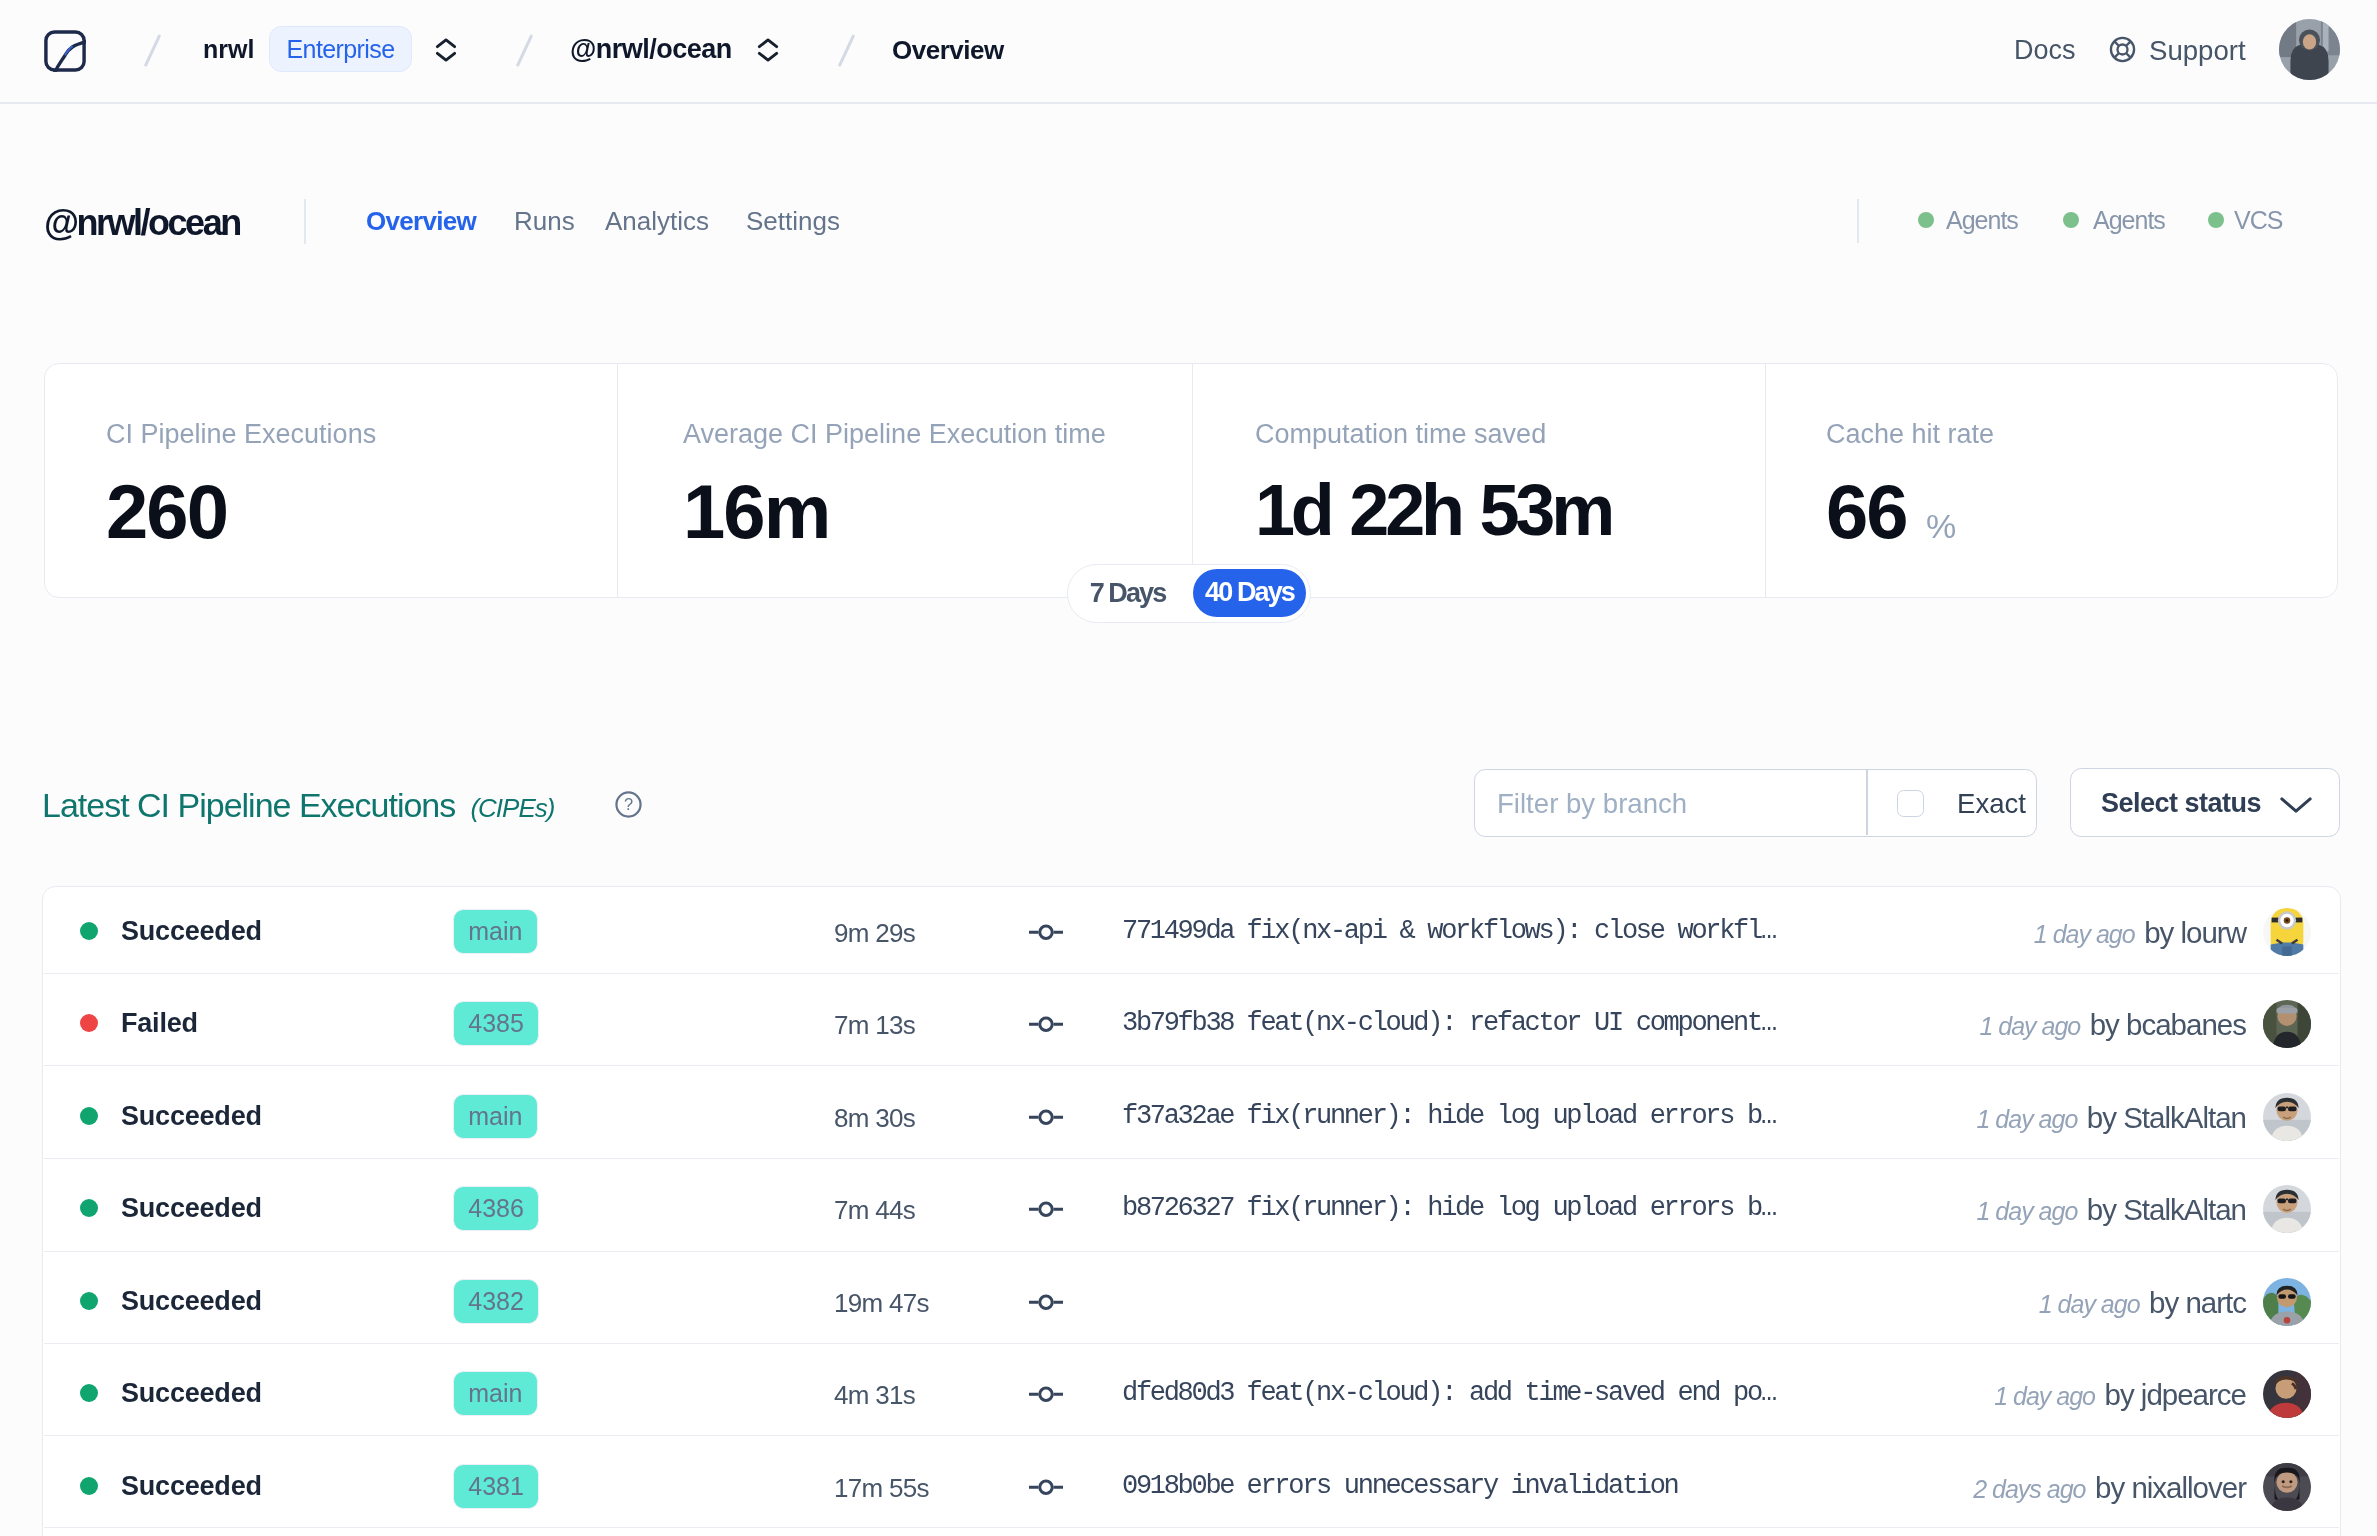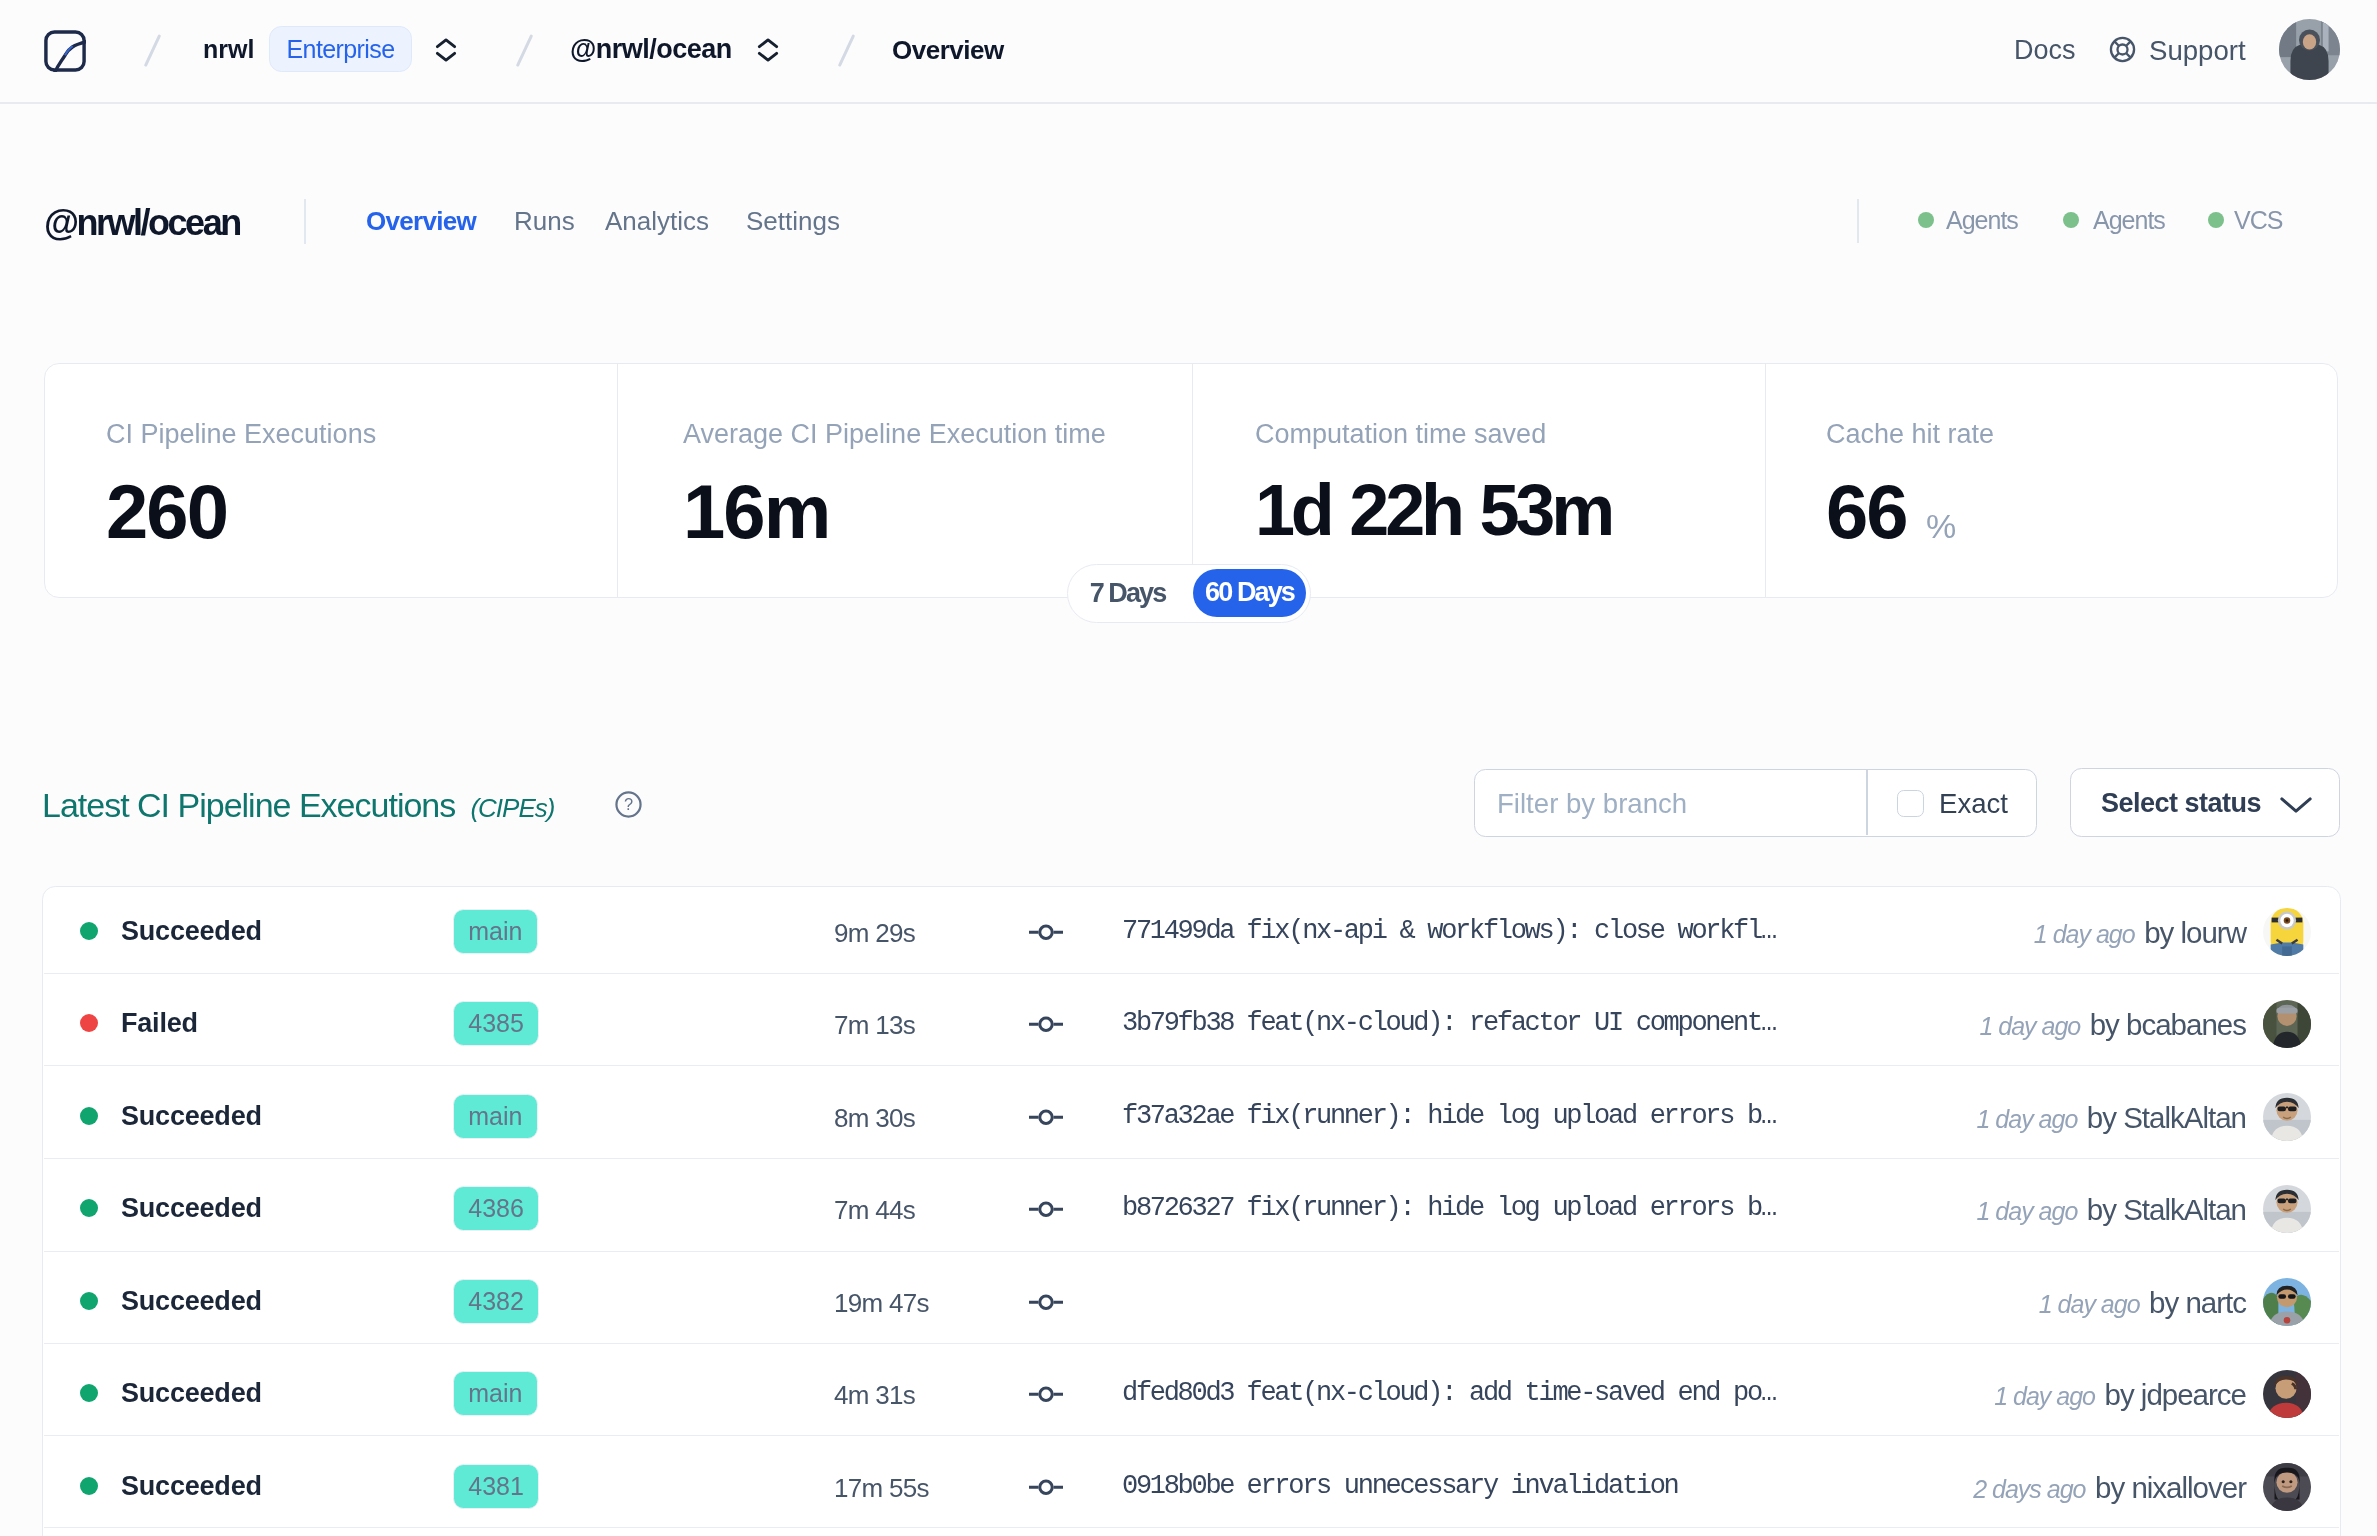--- a/index.html
+++ b/index.html
@@ -29,21 +29,21 @@
 .pill7 { width:119px; text-align:center; font-size:27px; font-weight:700; color:#475569; letter-spacing:-1.9px; }
 .pill30 { position:absolute; left:125px; top:3.8px; width:113px; height:48px; background:#2563eb; border-radius:24px; color:#fff; font-size:27px; font-weight:700; letter-spacing:-1.9px; display:flex; align-items:center; justify-content:center; }
 
 
 .sechead { position:absolute; left:42px; top:786px; font-size:34px; font-weight:400; letter-spacing:-1px; color:#0f766e; white-space:nowrap; }
 .cipes { font-size:26px; font-style:italic; letter-spacing:-1px; margin-left:6.7px; }
 .filterbox { position:absolute; left:1474px; top:769px; width:563px; height:68px; background:#fff; border:1.9px solid #cdd5e1; border-radius:11.4px; }
 .fdiv { position:absolute; left:391px; top:0px; width:1.9px; height:65px; background:#cdd5e1; }
 .fplace { position:absolute; left:22px; top:18px; font-size:27.6px; color:#9fb0c5; }
 .fcheck { position:absolute; left:422px; top:20px; width:27px; height:27px; border:1.9px solid #cbd5e1; border-radius:6.7px; background:#fff; }
-.fexact { position:absolute; left:464px; top:18px; font-size:27.6px; color:#334155; }
+.fexact { position:absolute; left:482px; top:18px; font-size:27.6px; color:#334155; }
 .selbtn { position:absolute; left:2070px; top:768px; width:270px; height:69px; background:#fff; border:1.9px solid #cdd5e1; border-radius:11.4px; }
 .seltxt { position:absolute; left:30px; top:19px; font-size:27px; font-weight:700; letter-spacing:-0.5px; color:#2f3e54; }
 
 
 .tcard { position:absolute; left:42px; top:886px; width:2299px; height:664px; background:#fff; border:1.9px solid #e7ebf1; border-radius:13.3px 13.3px 0 0; }
 .row { position:absolute; left:0; width:2295px; height:92px; }
 .rdiv { position:absolute; left:0px; width:2295px; height:1px; background:#e9edf2; }
 .sdot { position:absolute; left:38px; top:37px; width:18px; height:18px; border-radius:50%; }
 .ok { background:#10a56f; }
 .bad { background:#ef4444; }
@@ -128,21 +128,21 @@
 <div class="statlbl" style="left:106px;">CI Pipeline Executions</div>
 <div class="statlbl" style="left:683px;">Average CI Pipeline Execution time</div>
 <div class="statlbl" style="left:1255px;">Computation time saved</div>
 <div class="statlbl" style="left:1826px;">Cache hit rate</div>
 <div class="statval" style="left:106px;">260</div>
 <div class="statval" style="left:683px;">16m</div>
 <div class="statval" style="left:1255px;font-size:72px;letter-spacing:-4.2px;word-spacing:2.9px;">1d 22h 53m</div>
 <div class="statval" style="left:1826px;">66 <span style="font-size:34px;font-weight:400;color:#94a3b8;letter-spacing:0;">%</span></div>
 <div class="pillwrap">
     <div class="pill7">7 Days</div>
-    <div class="pill30">60 Days</div>
+    <div class="pill30">40 Days</div>
   </div>
 
 <div class="sechead">Latest CI Pipeline Executions <span class="cipes">(CIPEs)</span></div>
 <svg class="abs" style="left:615px;top:791px" width="27" height="27" viewBox="0 0 28 28" fill="none">
   <circle cx="14" cy="14" r="12.5" stroke="#64748b" stroke-width="2.3"></circle>
   <text x="14" y="20" text-anchor="middle" font-size="17" font-family="Liberation Sans" fill="#64748b">?</text>
 </svg>
 <div class="filterbox">
   <div class="fplace">Filter by branch</div>
   <div class="fdiv"></div>

